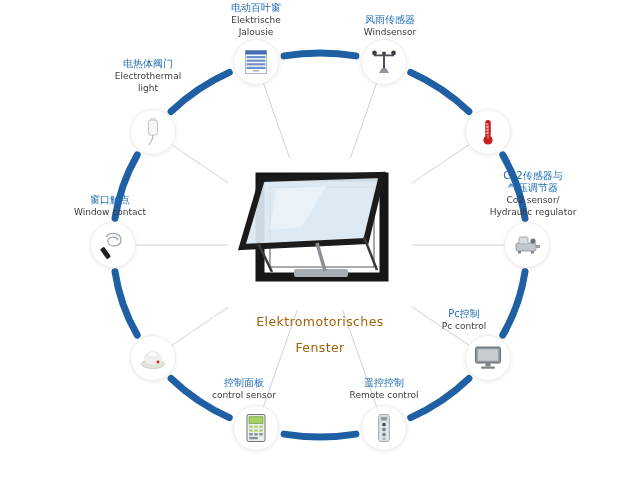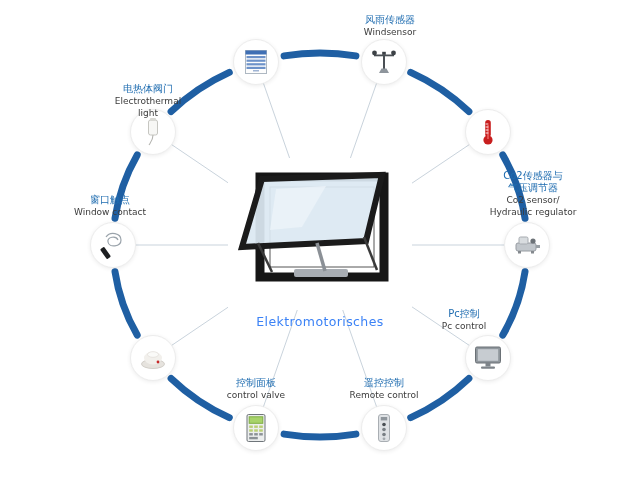--- a/index.html
+++ b/index.html
@@ -4,21 +4,21 @@
 <style>
   *{box-sizing:border-box;margin:0;padding:0}
   body{margin:0;background:#fff;font-family:"DejaVu Sans","Liberation Sans",sans-serif}
   .stage{position:relative;width:639px;height:478px;background:#fff;overflow:hidden}
   .overlay{position:absolute;left:0;top:0;z-index:1}
   .arc{fill:none;stroke-width:7;stroke-linecap:round}
   .spoke{stroke-width:1}
   .center-box{position:absolute;left:228px;top:158px;width:184px;height:152px;background:#fff;z-index:2;
               display:flex;align-items:center;justify-content:center}
   .center-title{position:absolute;left:320px;top:314px;transform:translateX(-50%);z-index:3;
-                text-align:center;color:#3b82f6;font-size:12.5px;letter-spacing:.4px;white-space:nowrap}
+                text-align:center;color:#a16207;font-size:12.5px;letter-spacing:.4px;white-space:nowrap}
   .center-title .t2{margin-top:11px}
   .node{position:absolute;width:46px;height:46px;border-radius:50%;background:#fff;border:1px solid #ededed;
         box-shadow:0 1px 4px rgba(0,0,0,.08);transform:translate(-50%,-50%);
         display:flex;align-items:center;justify-content:center;z-index:2}
   .label{position:absolute;transform:translateX(-50%);z-index:3;text-align:center;white-space:nowrap}
   .label .cn{font-size:10px;line-height:12px;color:#1e6cb0}
   .label .en{font-size:9px;line-height:12px;color:#3b3b3b}
 </style>
 </head>
 <body>
@@ -60,20 +60,21 @@
       <polygon points="46,30 96,27 72,68 40,71" fill="#eef4f9" opacity="0.75"></polygon>
       <line x1="28" y1="84" x2="42" y2="113" stroke="#3a3a3a" stroke-width="2.5"></line>
       <line x1="134" y1="78" x2="147" y2="111" stroke="#3a3a3a" stroke-width="2.5"></line>
       <rect x="64" y="110" width="54" height="8" rx="2" fill="#a8adb3"></rect>
       <line x1="95" y1="112" x2="87" y2="84" stroke="#8b9096" stroke-width="3.5"></line>
     </svg>
   </div>
 
   <div class="center-title">
     <div class="t1">Elektromotorisches</div>
+    <div class="t2">Fenster</div>
   </div>
 
   <div class="node" style="left:256px;top:62px">
     <svg width="30" height="30" viewBox="0 0 30 30">
       <rect x="4.5" y="3.5" width="21" height="23" fill="#fdfdfd" stroke="#aeb8c2"></rect>
       <rect x="4.5" y="3.5" width="21" height="4" fill="#3f6fb4"></rect>
       <rect x="5.5" y="9" width="19" height="2.2" fill="#6d92c9"></rect>
       <rect x="5.5" y="12.6" width="19" height="2.2" fill="#6d92c9"></rect>
       <rect x="5.5" y="16.2" width="19" height="2.2" fill="#6d92c9"></rect>
       <rect x="5.5" y="19.8" width="19" height="2.2" fill="#6d92c9"></rect>
@@ -173,20 +174,25 @@
   </div>
 
   <div class="node" style="left:153px;top:132px">
     <svg width="30" height="32" viewBox="0 0 30 32">
       <rect x="10.5" y="4" width="9" height="15" rx="2" fill="#f7f7f5" stroke="#c6c6c1"></rect>
       <rect x="12" y="2" width="6" height="3" rx="1" fill="#d9d9d4"></rect>
       <path d="M15,19 C15,24 13,26 11,29" fill="none" stroke="#b4b4b0" stroke-width="1.1"></path>
     </svg>
   </div>
 
+  <div class="label" style="left:256px;top:2px">
+    <div class="cn">电动百叶窗</div>
+    <div class="en">Elektrische</div>
+    <div class="en">Jalousie</div>
+  </div>
 
   <div class="label" style="left:390px;top:14px">
     <div class="cn">风雨传感器</div>
     <div class="en">Windsensor</div>
   </div>
 
 
   <div class="label" style="left:533px;top:170px">
     <div class="cn">Co2传感器与</div>
     <div class="cn">气压调节器</div>
@@ -197,30 +203,30 @@
   <div class="label" style="left:464px;top:308px">
     <div class="cn">Pc控制</div>
     <div class="en">Pc control</div>
   </div>
 
   <div class="label" style="left:384px;top:377px">
     <div class="cn">遥控控制</div>
     <div class="en">Remote control</div>
   </div>
 
-  <div class="label" style="left:256px;top:377px">
+  <div class="label" style="left:244px;top:377px">
     <div class="cn">控制面板</div>
-    <div class="en">control valve</div>
+    <div class="en">control sensor</div>
   </div>
 
 
   <div class="label" style="left:110px;top:194px">
     <div class="cn">窗口触点</div>
     <div class="en">Window contact</div>
   </div>
 
-  <div class="label" style="left:148px;top:83px">
+  <div class="label" style="left:148px;top:58px">
     <div class="cn">电热体阀门</div>
     <div class="en">Electrothermal</div>
     <div class="en">light</div>
   </div>
 
 </div>
 
 </body></html>

